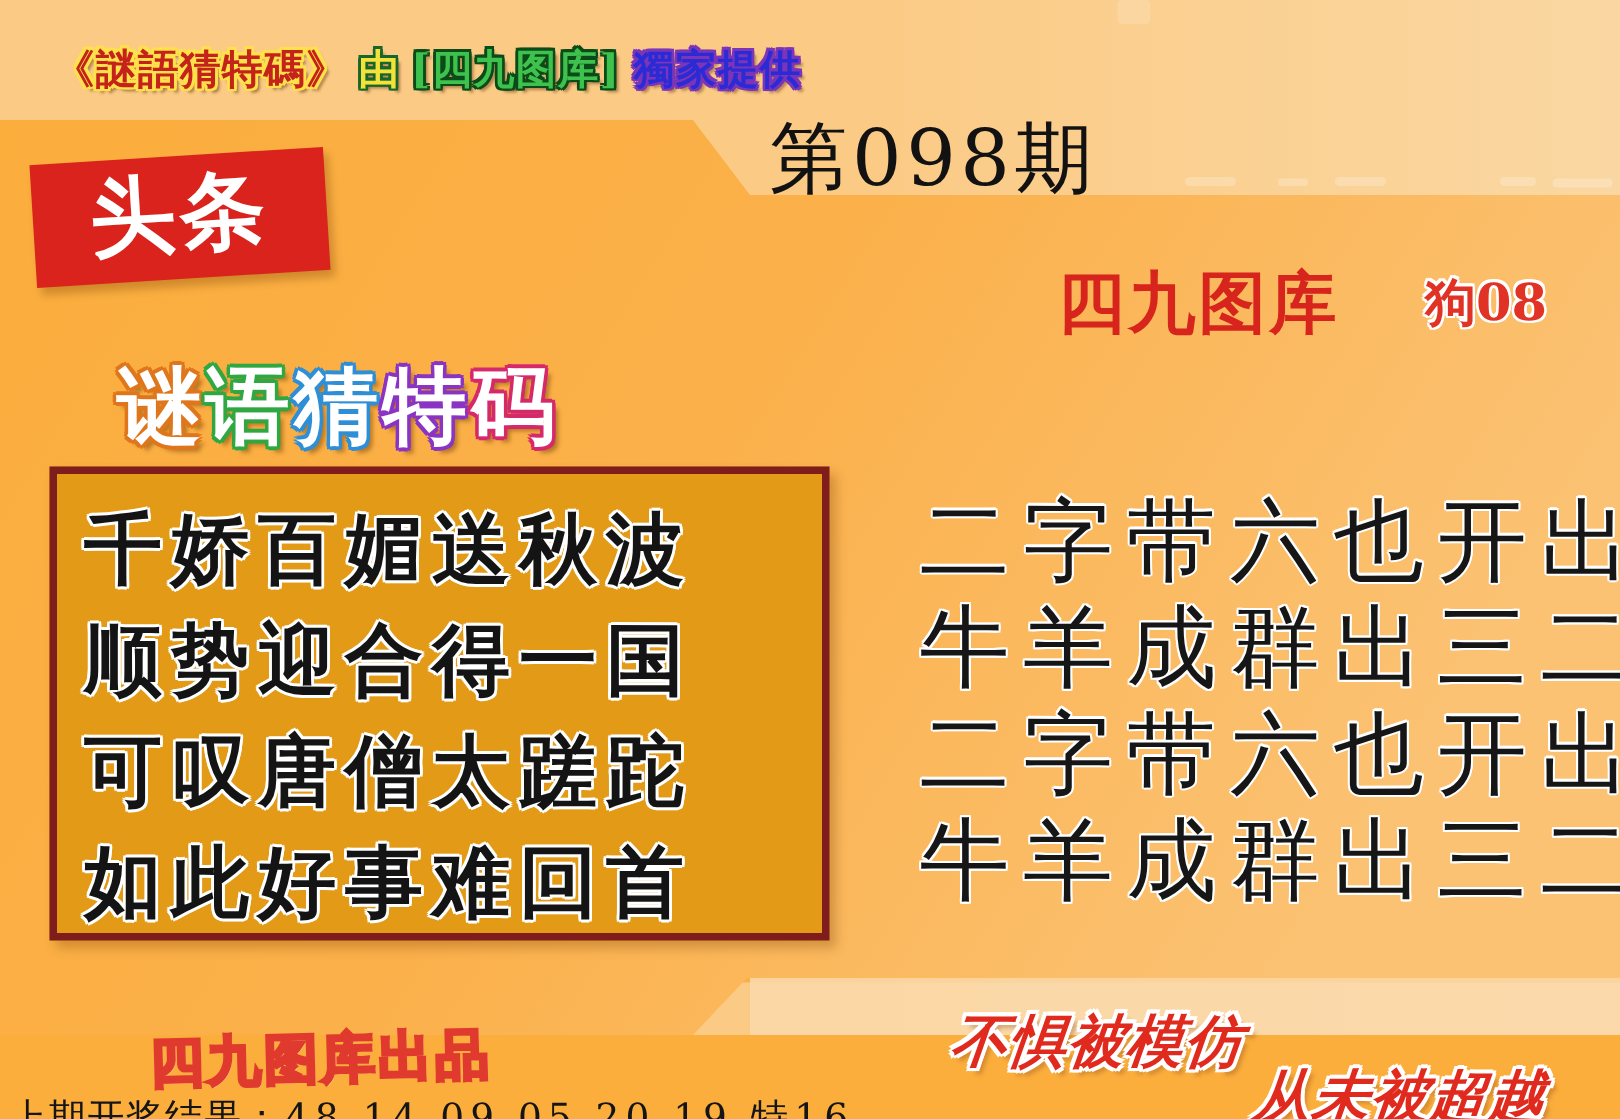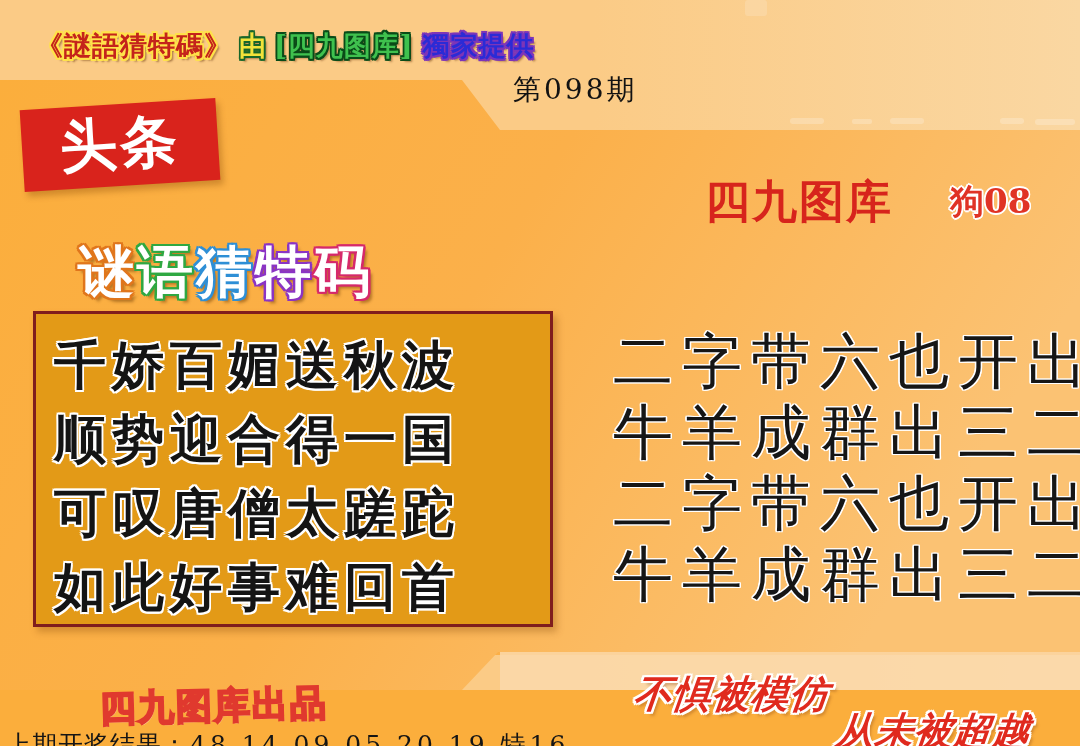--- a/index.html
+++ b/index.html
@@ -57,21 +57,21 @@
       0 -1.8px 0 #7D35B8, 0 1.8px 0 #7D35B8,
       -1.8px 0 0 #7D35B8, 1.8px 0 0 #7D35B8,
       3px 3px 2px rgba(90,40,0,.45);
     margin-left:9px;
   }
 
   
   .issue {
     position:absolute; left:513px; top:71px; z-index:6;
     font-family:"DejaVu Serif","Liberation Serif",serif;
-    font-size:28px; color:#121212; letter-spacing:3px;
+    font-size:52px; color:#121212; letter-spacing:3px;
     white-space:nowrap;
   }
 
   
   .toutiao-wrap {
     position:absolute; left:22px; top:104px; z-index:6;
     width:196px; height:82px;
   }
   .toutiao {
     position:absolute; inset:0;
@@ -114,21 +114,21 @@
   .rb4 { text-shadow:
       -2px -2px 0 #D6296B, 2px -2px 0 #D6296B, -2px 2px 0 #D6296B, 2px 2px 0 #D6296B,
       0 -2.4px 0 #D6296B, 0 2.4px 0 #D6296B, -2.4px 0 0 #D6296B, 2.4px 0 0 #D6296B,
       4px 4px 3px rgba(100,50,0,.45); }
 
   
   .poembox {
     position:absolute; left:33px; top:311px; z-index:6;
     width:520px; height:316px;
     background:#E39A17;
-    border:3px solid #7f1d1d;
+    border:5px solid #7f1d1d;
     box-shadow:4px 5px 7px rgba(120,60,0,.30);
     padding:14px 16px 10px 18px;
   }
   .poembox .line {
     font-family:"DejaVu Sans","Liberation Sans",sans-serif;
     font-size:52px; font-weight:bold; color:#141414;
     letter-spacing:6px; line-height:74px; white-space:nowrap;
     text-shadow:
       -1.6px -1.6px 0 #FFFFFF, 1.6px -1.6px 0 #FFFFFF,
       -1.6px  1.6px 0 #FFFFFF, 1.6px  1.6px 0 #FFFFFF,

